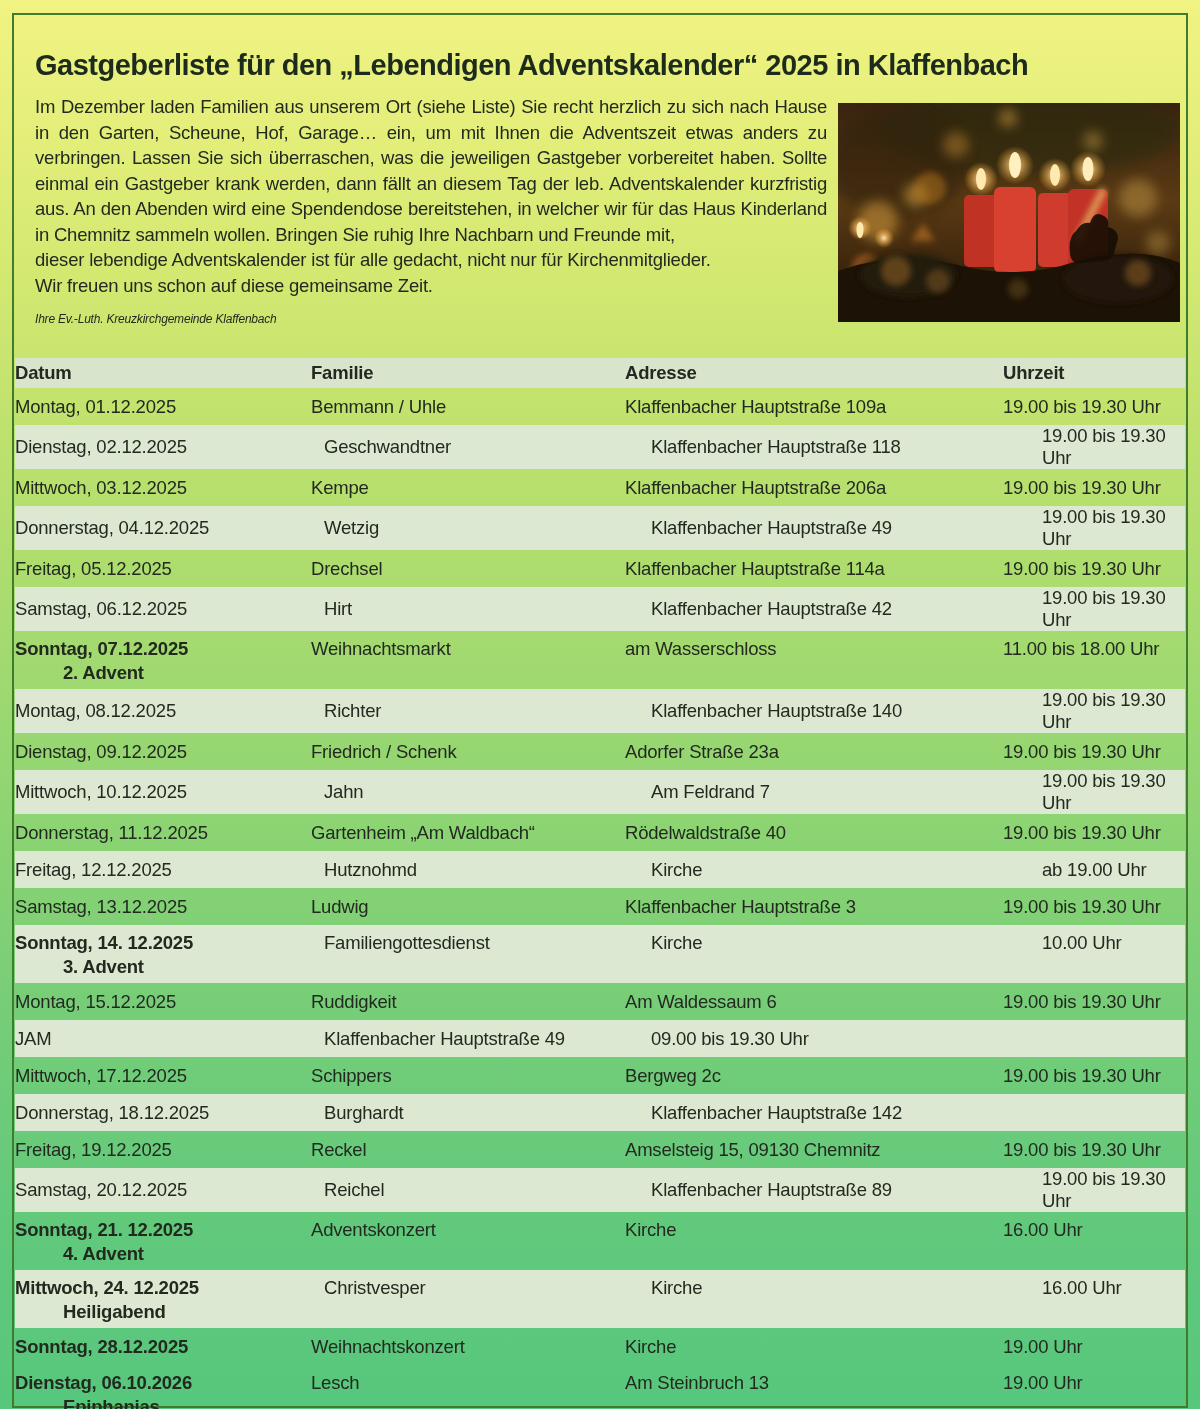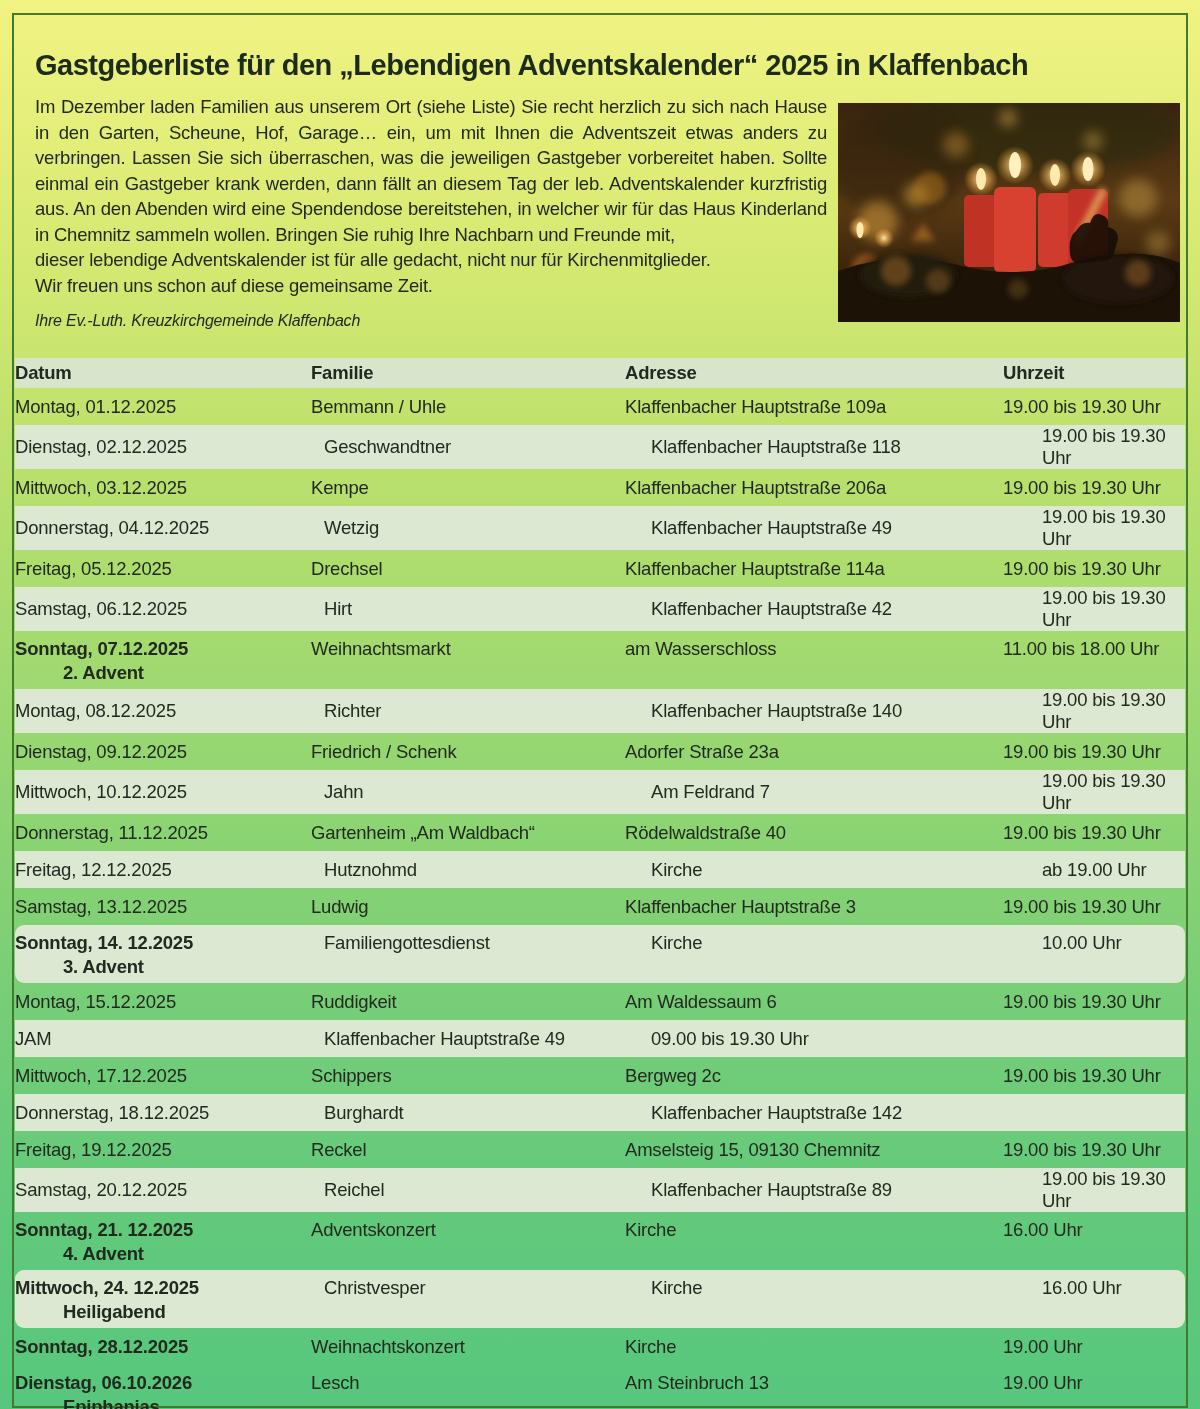--- a/index.html
+++ b/index.html
@@ -22,36 +22,36 @@
     position:absolute;left:35px;top:30px;width:1130px;
     font-size:29px;font-weight:bold;letter-spacing:-0.5px;
     color:var(--title-text,#1c2b1c);
   }
   .intro{
     position:absolute;left:35px;top:94px;width:792px;
     font-size:18.5px;line-height:25.5px;text-align:justify;
   }
   .signature{
     position:absolute;left:35px;top:312px;
-    font-size:16px;font-style:italic;
+    font-size:12px;font-style:italic;
   }
   .photo{
     position:absolute;left:838px;top:103px;width:342px;height:219px;
   }
   .table{
     position:absolute;left:15px;top:358px;width:1170px;
     font-size:18.5px;
   }
   .row{
     display:grid;grid-template-columns:296px 314px 378px 1fr;
     min-height:37px;align-items:stretch;
   }
   .cell{display:flex;align-items:center;}
   .cell.c-datum{}
-  .row-double{min-height:58px;border-radius:9px;}
+  .row-double{min-height:58px;}
   .row-double .cell{align-items:flex-start;padding-top:6px;line-height:24px;}
   .row-light{background:var(--row-light,#dde8d2);gap:13px;}
   .row-green{background:transparent;}
   .header-row{
     background:var(--header-row,#d9e4cd);
     min-height:30px;font-weight:bold;
   }
   .row-bold .c-datum{font-weight:bold;}
   .d2{display:block;margin-left:48px;}
 </style>

